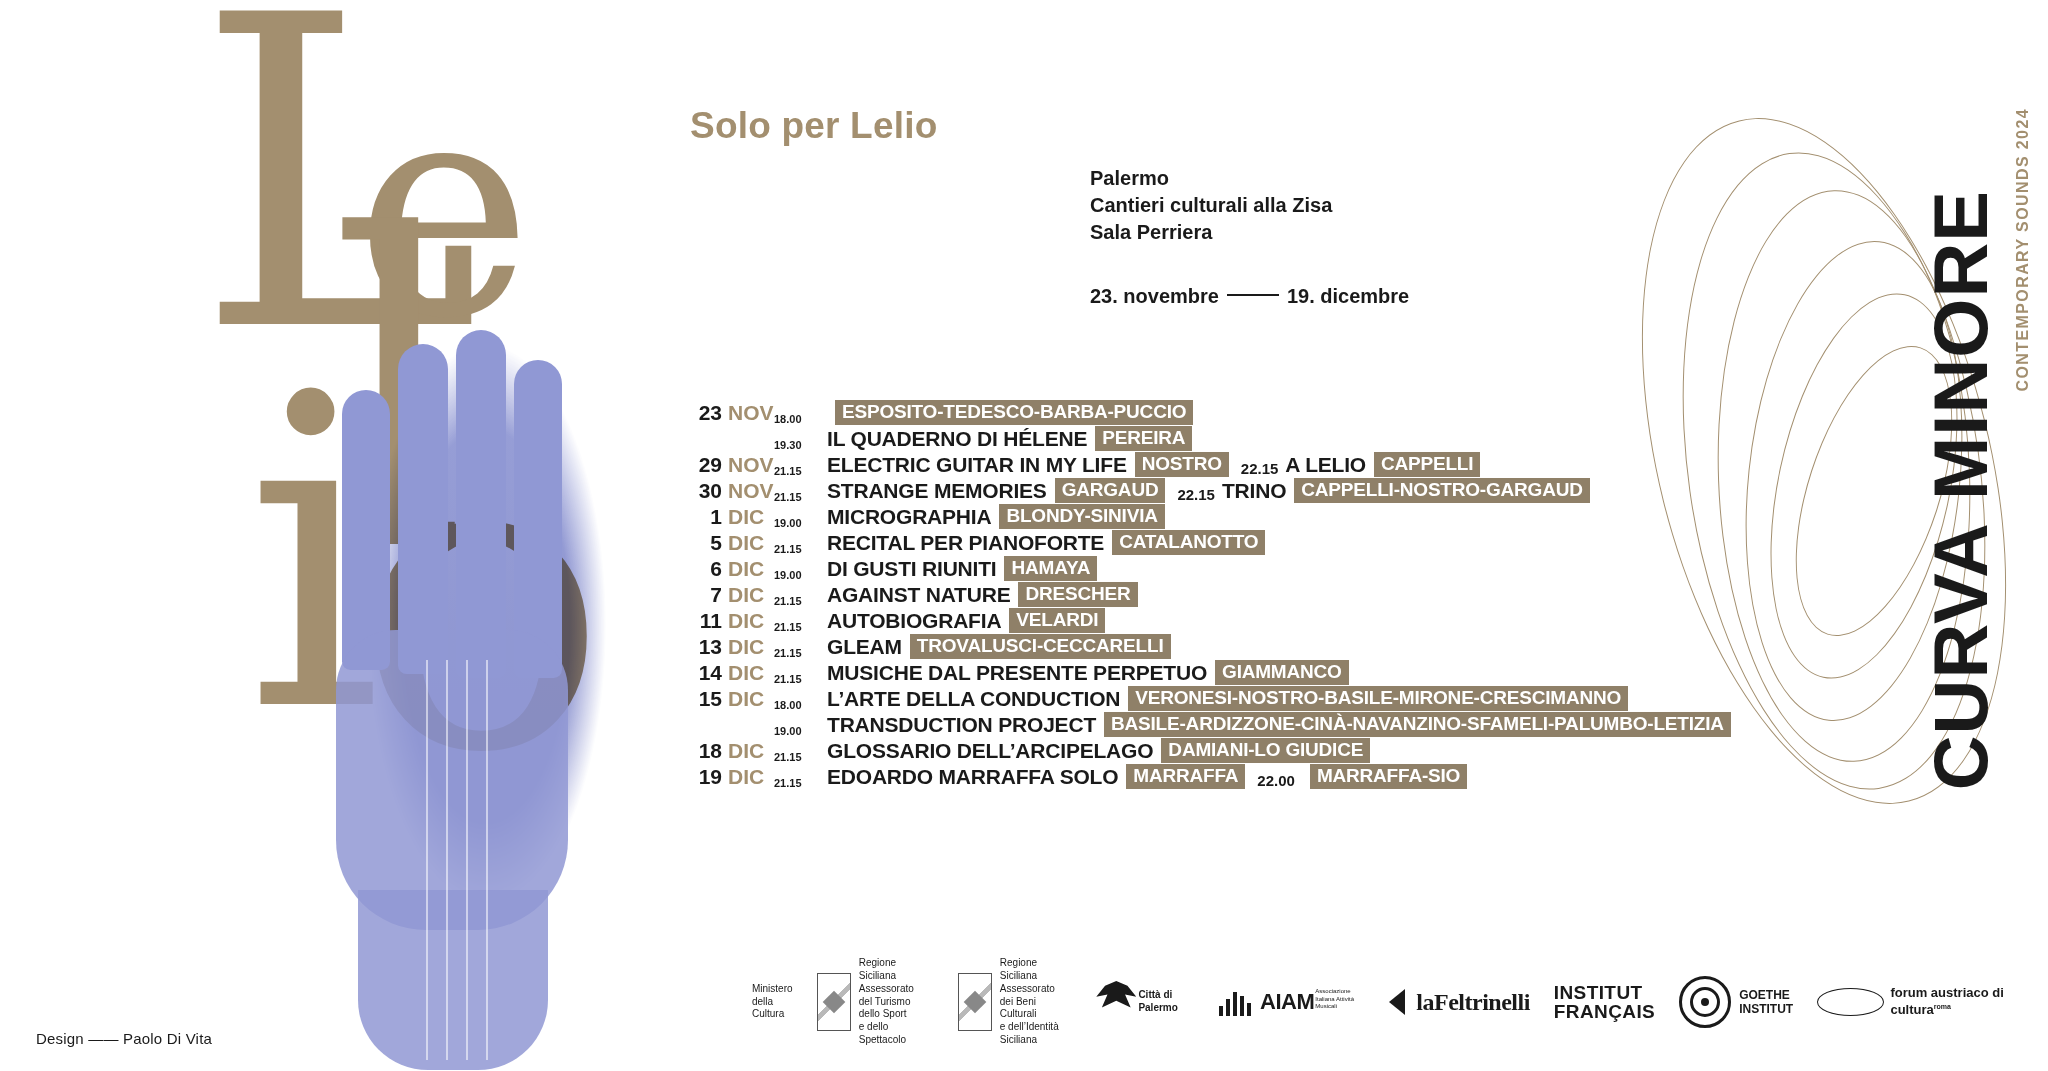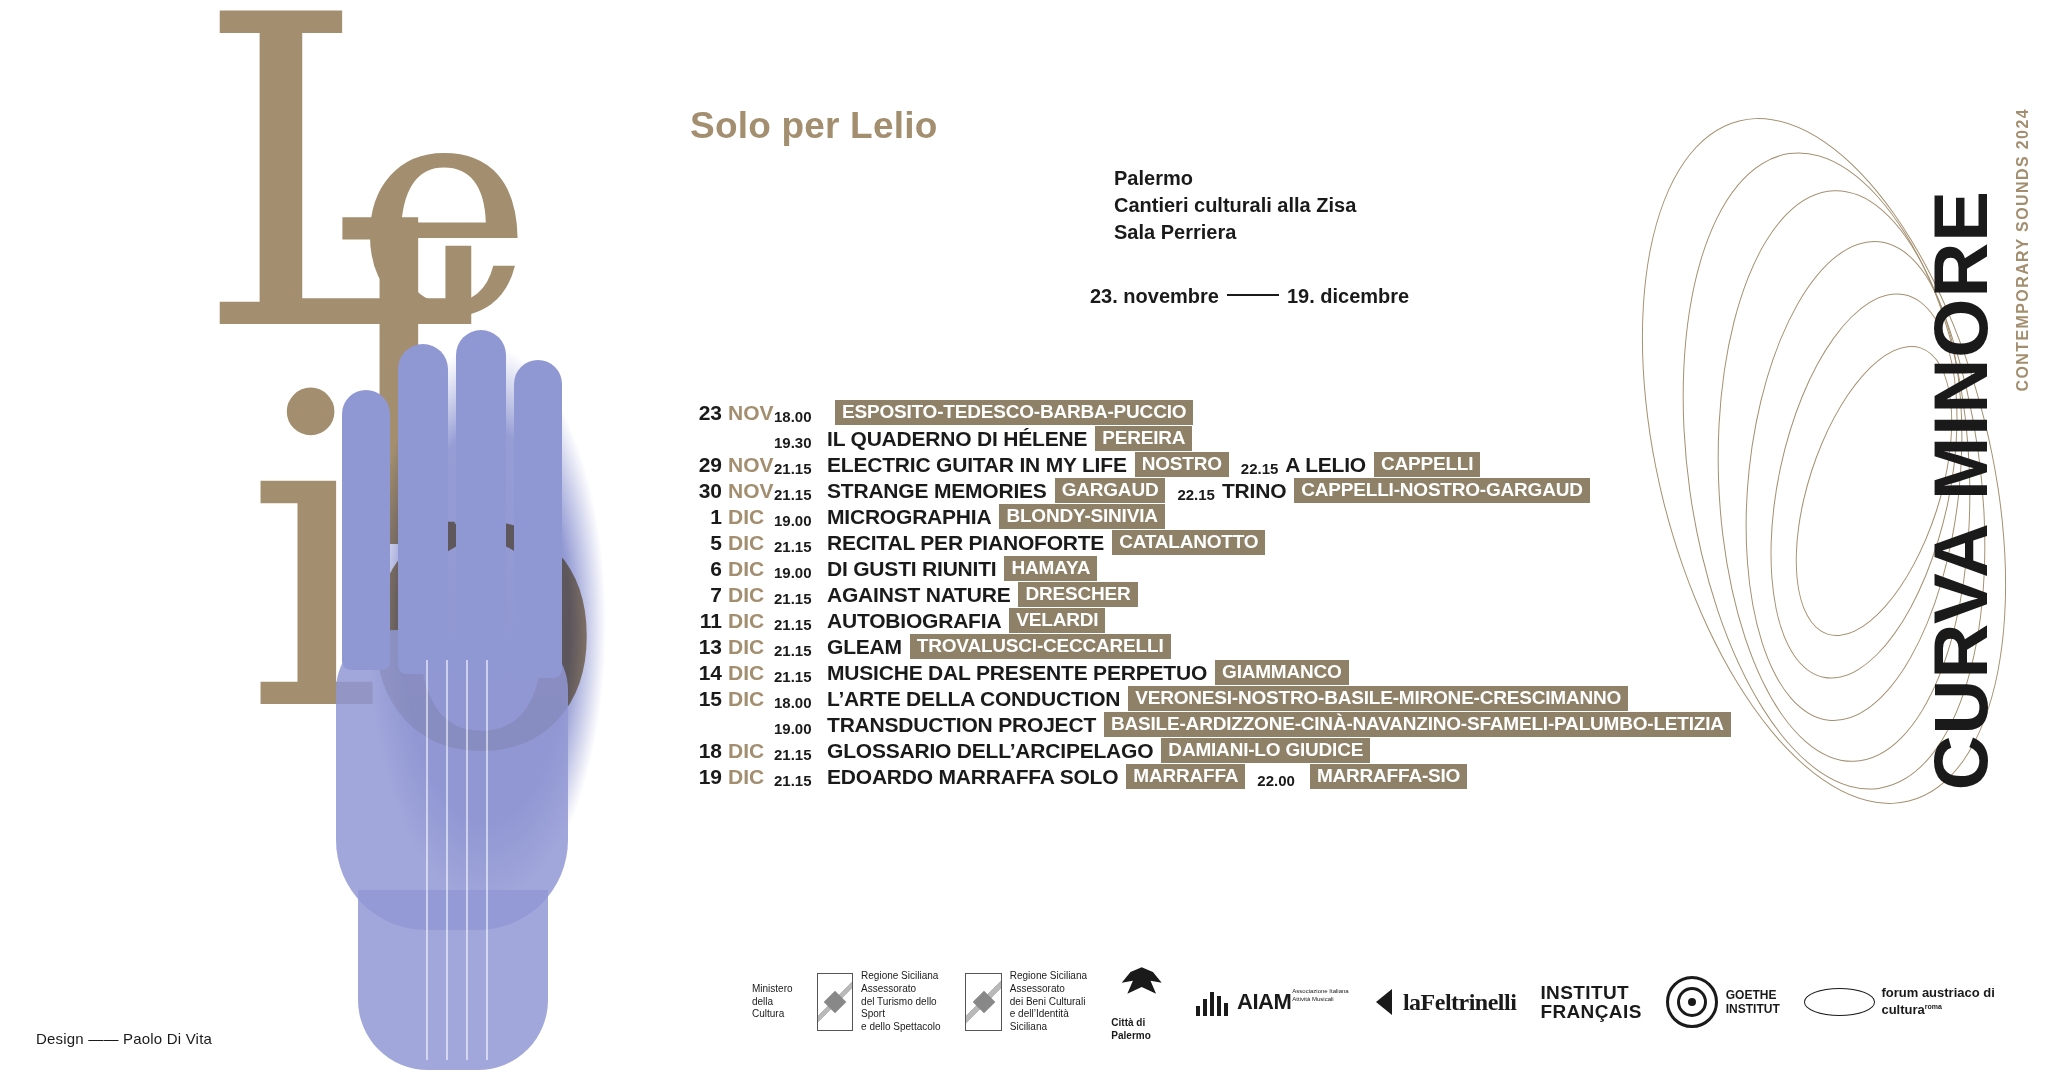--- a/index.html
+++ b/index.html
@@ -92,21 +92,20 @@
     color: #a38f6f;
     letter-spacing: .2px;
   }
   .venue {
     position: absolute;
     left: 1090px;
     top: 165px;
     font-size: 20px;
     font-weight: bold;
     line-height: 1.34;
-    margin-left: 24px;
   }
   .daterange {
     position: absolute;
     left: 1090px;
     top: 285px;
     font-size: 20px;
     font-weight: bold;
   }
   .daterange .dash {
     display: inline-block;
@@ -180,21 +179,21 @@
     display: inline-block;
     min-width: 46px;
     margin-left: 6px;
     font-size: 21px;
     font-weight: bold;
     color: #a38f6f;
   }
   .c-time {
     display: inline-block;
     min-width: 46px;
-    font-size: 15px;
+    font-size: 11px;
     font-weight: bold;
     color: #1a1a1a;
     margin-right: 7px;
   }
   .c-title {
     font-size: 21px;
     font-weight: bold;
     color: #1a1a1a;
     letter-spacing: -.2px;
   }
@@ -534,21 +533,21 @@
   <div class="sponsor">
     <div class="crest"></div>
     <div>
       <div>Regione Siciliana</div>
       <div>Assessorato</div>
       <div>dei Beni Culturali</div>
       <div>e dell’Identità Siciliana</div>
     </div>
   </div>
 
-  <div class="sponsor" style="flex-direction:column; gap:2px;align-items:center;">
+  <div class="sponsor" style="flex-direction:row; gap:2px;align-items:center;">
     <div class="eagle"></div>
     <div style="font-weight:bold;">Città di Palermo</div>
   </div>
 
   <div class="sponsor" style="flex-direction:row; align-items:flex-start; gap:1px;">
     <div style="display:flex; align-items:flex-end; gap:6px;">
       <div class="aiam-bars">
         <i style="height:10px"></i>
           <i style="height:17px"></i>
           <i style="height:24px"></i>

